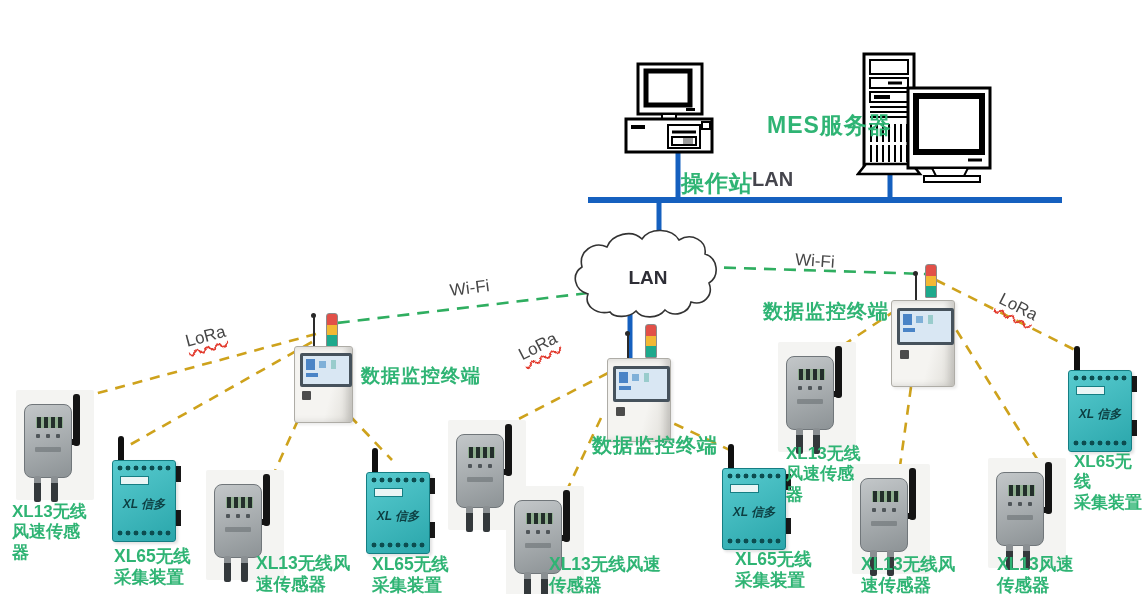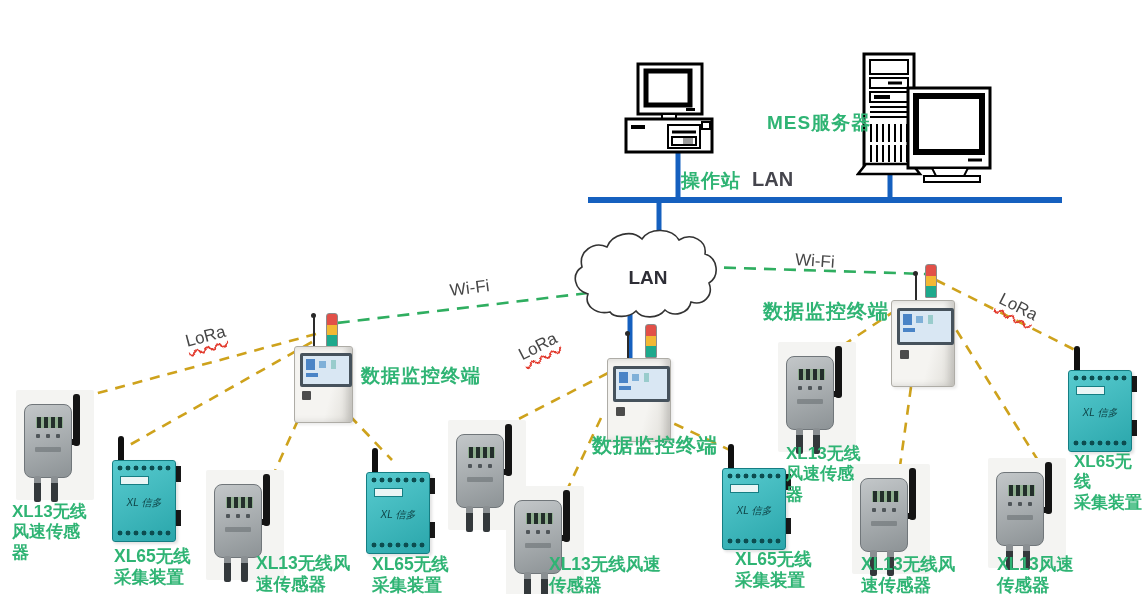--- a/index.html
+++ b/index.html
@@ -4,21 +4,21 @@
 <style>
   html,body{margin:0;padding:0;background:#ffffff;}
   #canvas{
     position:relative;width:1142px;height:594px;overflow:hidden;
     background:#ffffff;font-family:"Liberation Sans",sans-serif;
   }
   #wires{position:absolute;left:0;top:0;z-index:1;}
   .widget{position:absolute;z-index:2;}
   .lbl{position:absolute;z-index:3;font-weight:700;color:#2fb474;}
   .tlabel{font-size:20px;letter-spacing:1px;}
-  .toplabel{font-size:19px;letter-spacing:1px;}
+  .toplabel{font-size:23px;letter-spacing:1px;}
   .lanlabel{color:#45454d;font-size:20px;font-weight:700;}
   .slabel{font-size:17.5px;line-height:1.2;white-space:pre-line;}
   .lnk{position:absolute;z-index:3;font-size:17px;font-weight:500;color:#474747;transform-origin:left center;}
   .lora-u{text-decoration:underline wavy #e23b2e 1.5px;text-underline-offset:4px;}
 
   
   .terminal{position:absolute;}
   .t-ant{position:absolute;width:2px;background:#2a2a2a;}
   .t-ant::after{content:"";position:absolute;left:-2px;top:-3px;width:5px;height:5px;border-radius:50%;background:#2a2a2a;}
   .t-light{position:absolute;width:10px;height:32px;border:1px solid #8b8b8b;border-radius:3px 3px 1px 1px;
@@ -50,21 +50,21 @@
   .xl65{position:absolute;width:72px;height:108px;}
   .x-ant{position:absolute;left:8px;top:0;width:6px;height:54px;background:#101010;border-radius:3px;}
   .x-fin{position:absolute;right:1px;width:10px;height:16px;background:#191919;}
   .f1{top:30px}.f2{top:74px}
   .x-body{position:absolute;left:2px;top:24px;width:62px;height:80px;border:1px solid #157e83;border-radius:3px;
     background:linear-gradient(150deg,#58cbcf,#2aa6ab);box-shadow:2px 2px 3px rgba(0,0,0,.12);}
   .x-row{position:absolute;left:3px;right:3px;height:8px;
     background-image:radial-gradient(circle 2.6px,#0c4d50 0 2.2px,transparent 2.7px);background-size:8px 8px;}
   .rtop{top:3px}.rbot{bottom:4px}
   .x-conn{position:absolute;left:7px;top:15px;width:27px;height:7px;background:#eaf5f5;border:1px solid #157e83;}
-  .x-label{position:absolute;left:0;right:0;top:35px;text-align:center;font-size:10px;font-style:italic;font-weight:400;color:#0d3f42;}
+  .x-label{position:absolute;left:0;right:0;top:35px;text-align:center;font-size:12px;font-style:italic;font-weight:700;color:#0d3f42;}
 </style>
 </head>
 <body>
 <div id="canvas">
 
   <svg id="wires" width="1142" height="594">
 
     <line x1="588" y1="200" x2="1062" y2="200" stroke="#1560bf" stroke-width="6"></line>
     <line x1="678" y1="148" x2="678" y2="202" stroke="#1560bf" stroke-width="5"></line>
     <line x1="890" y1="170" x2="890" y2="202" stroke="#1560bf" stroke-width="5"></line>

